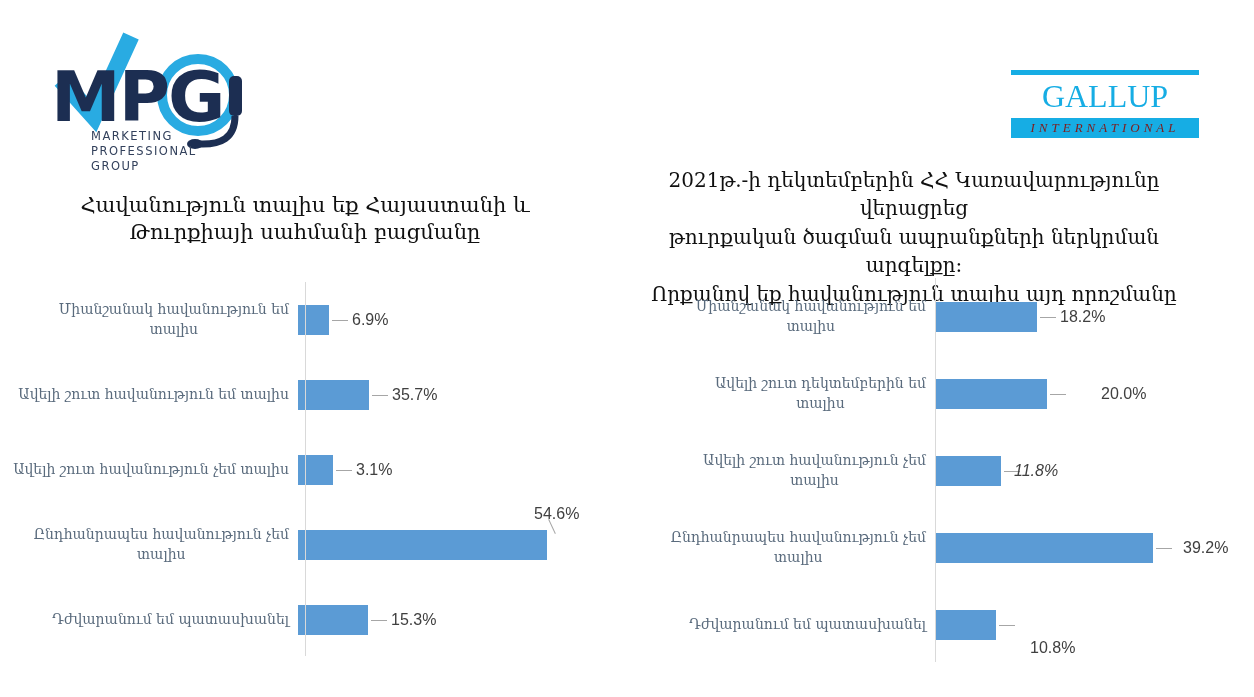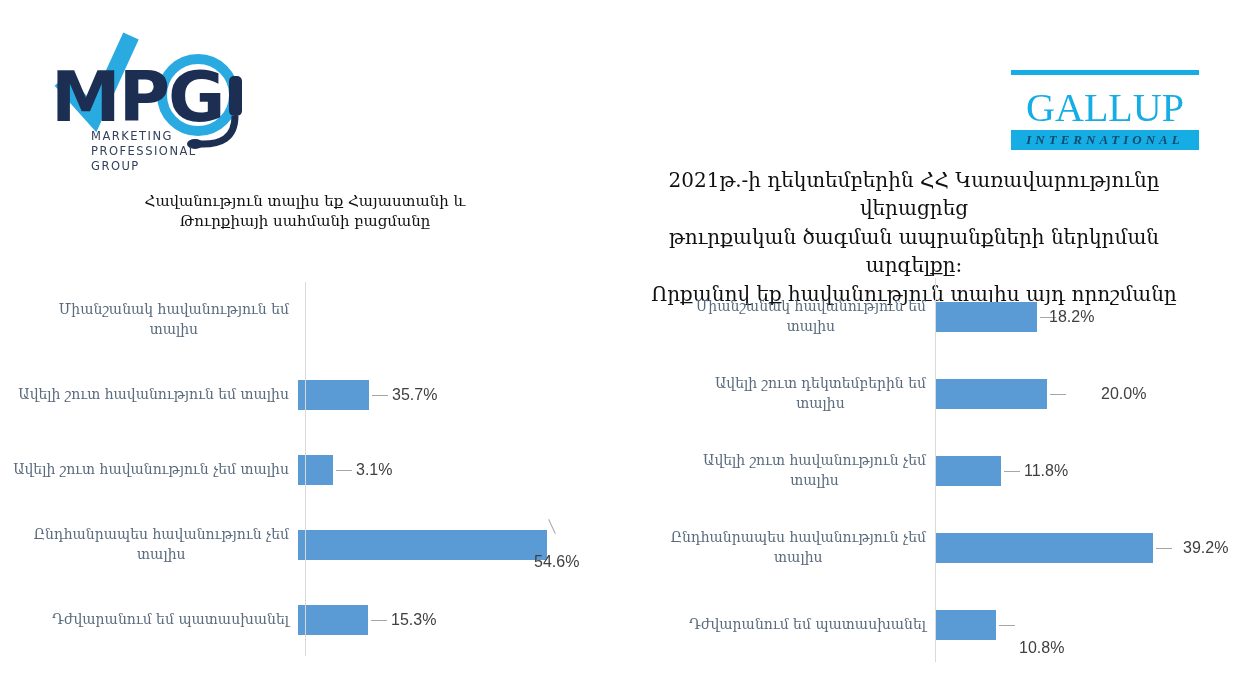--- a/index.html
+++ b/index.html
@@ -8,35 +8,35 @@
     font-family:"DejaVu Serif","DejaVu Sans",serif; overflow:hidden;
   }
 
   
   .mpg-logo { position:absolute; left:45px; top:10px; width:205px; height:170px; }
   .gallup-logo { position:absolute; left:1011px; top:70px; width:188px; }
   .gallup-topbar { height:5px; background:#1badе4; }
   .gallup-topbar, .gallup-band { background:#16ade4; }
   .gallup-name {
     font-family:"Liberation Serif","DejaVu Serif",serif; color:#16ade4;
-    font-size:40px; line-height:42px; text-align:center; letter-spacing:0px;
-    margin-top:12px; font-weight:normal;
+    font-size:32px; line-height:42px; text-align:center; letter-spacing:0px;
+    margin-top:0; font-weight:normal;
   }
   .gallup-band {
     margin-top:1px; height:20px; line-height:20px; text-align:center;
-    color:#0c4a6e; font-family:"Liberation Serif","DejaVu Serif",serif;
-    font-style:italic; font-weight:bold; font-size:13px; letter-spacing:4px;
+    color:#7f1d1d; font-family:"Liberation Serif","DejaVu Serif",serif;
+    font-style:italic; font-weight:normal; font-size:13px; letter-spacing:4px;
   }
 
   
   .chart-title {
     position:absolute; text-align:center; white-space:pre-line; color:#101010;
     font-weight:normal; margin:0;
   }
-  .chart-title.left { left:40px; top:192px; width:530px; font-size:15px; line-height:1.3; }
+  .chart-title.left { left:40px; top:192px; width:530px; font-size:21px; line-height:1.3; }
   .chart-title.right { left:628px; top:166px; width:572px; font-size:20px; line-height:1.42; }
 
   
   .rows { position:absolute; }
   .rows.left  { left:40px;  top:282px; width:575px; }
   .rows.right { left:655px; top:278px; width:597px; }
   .row { display:flex; align-items:center; }
   .rows.left  .row { height:75px; }
   .rows.right .row { height:77px; }
   .cat {
@@ -93,20 +93,25 @@
   <h2 class="chart-title right">2021թ.-ի դեկտեմբերին ՀՀ Կառավարությունը վերացրեց
 թուրքական ծագման ապրանքների ներկրման արգելքը:
 Որքանով եք հավանություն տալիս այդ որոշմանը</h2>
 
   <div class="rows left" id="rows-left">
       <div class="row">
         <div class="cat">
           <span>Միանշանակ հավանություն եմ
 տալիս</span>
         </div>
+        <div class="plot">
+          <div class="bar" style="width: 31px; background: rgb(91, 155, 213);"></div>
+          <div class="leader" style="left: 35px;"></div>
+          <div class="val" style="left: 55px;">6.9%</div>
+        </div>
       </div>
       <div class="row">
         <div class="cat">
           <span>Ավելի շուտ հավանություն եմ տալիս</span>
         </div>
         <div class="plot">
           <div class="bar" style="width: 71px; background: rgb(91, 155, 213);"></div>
           <div class="leader" style="left: 75px;"></div>
           <div class="val" style="left: 95px;">35.7%</div>
         </div>
@@ -122,21 +127,21 @@
         </div>
       </div>
       <div class="row">
         <div class="cat">
           <span>Ընդհանրապես հավանություն չեմ
 տալիս</span>
         </div>
         <div class="plot">
           <div class="bar" style="width: 249px; background: rgb(91, 155, 213);"></div>
           <div class="leader-diag" style="left: 247px; top: 19px;"></div>
-          <div class="val above" style="left: 237px; margin-top: 48px;">54.6%</div>
+          <div class="val above" style="left: 237px;">54.6%</div>
         </div>
       </div>
       <div class="row">
         <div class="cat">
           <span>Դժվարանում եմ պատասխանել</span>
         </div>
         <div class="plot">
           <div class="bar" style="width: 70px; background: rgb(91, 155, 213);"></div>
           <div class="leader" style="left: 74px;"></div>
           <div class="val" style="left: 94px;">15.3%</div>
@@ -145,21 +150,21 @@
     </div>
   <div class="rows right" id="rows-right">
       <div class="row">
         <div class="cat">
           <span>Միանշանակ հավանություն եմ
 տալիս</span>
         </div>
         <div class="plot">
           <div class="bar" style="width: 101px; background: rgb(91, 155, 213);"></div>
           <div class="leader" style="left: 105px;"></div>
-          <div class="val" style="left: 114px;">18.2%</div>
+          <div class="val" style="left: 125px;">18.2%</div>
         </div>
       </div>
       <div class="row">
         <div class="cat">
           <span>Ավելի շուտ դեկտեմբերին եմ
 տալիս</span>
         </div>
         <div class="plot">
           <div class="bar" style="width: 111px; background: rgb(91, 155, 213);"></div>
           <div class="leader" style="left: 115px;"></div>
@@ -167,41 +172,41 @@
         </div>
       </div>
       <div class="row">
         <div class="cat">
           <span>Ավելի շուտ հավանություն չեմ
 տալիս</span>
         </div>
         <div class="plot">
           <div class="bar" style="width: 65px; background: rgb(91, 155, 213);"></div>
           <div class="leader" style="left: 69px;"></div>
-          <div class="val" style="left: 89px;">11.8%</div>
+          <div class="val" style="left: 79px; font-style: italic;">11.8%</div>
         </div>
       </div>
       <div class="row">
         <div class="cat">
           <span>Ընդհանրապես հավանություն չեմ
 տալիս</span>
         </div>
         <div class="plot">
           <div class="bar" style="width: 217px; background: rgb(91, 155, 213);"></div>
           <div class="leader" style="left: 221px;"></div>
           <div class="val" style="left: 248px; text-align: right;">39.2%</div>
         </div>
       </div>
       <div class="row">
         <div class="cat">
           <span>Դժվարանում եմ պատասխանել</span>
         </div>
         <div class="plot">
           <div class="bar" style="width: 60px; background: rgb(91, 155, 213);"></div>
           <div class="leader" style="left: 64px;"></div>
-          <div class="val" style="left: 84px; margin-top: 15px;">10.8%</div>
+          <div class="val" style="left: 95px; margin-top: 15px;">10.8%</div>
         </div>
       </div>
     </div>
   <div class="axis left"></div>
   <div class="axis right"></div>
 
 </div>
 
 </body></html>

